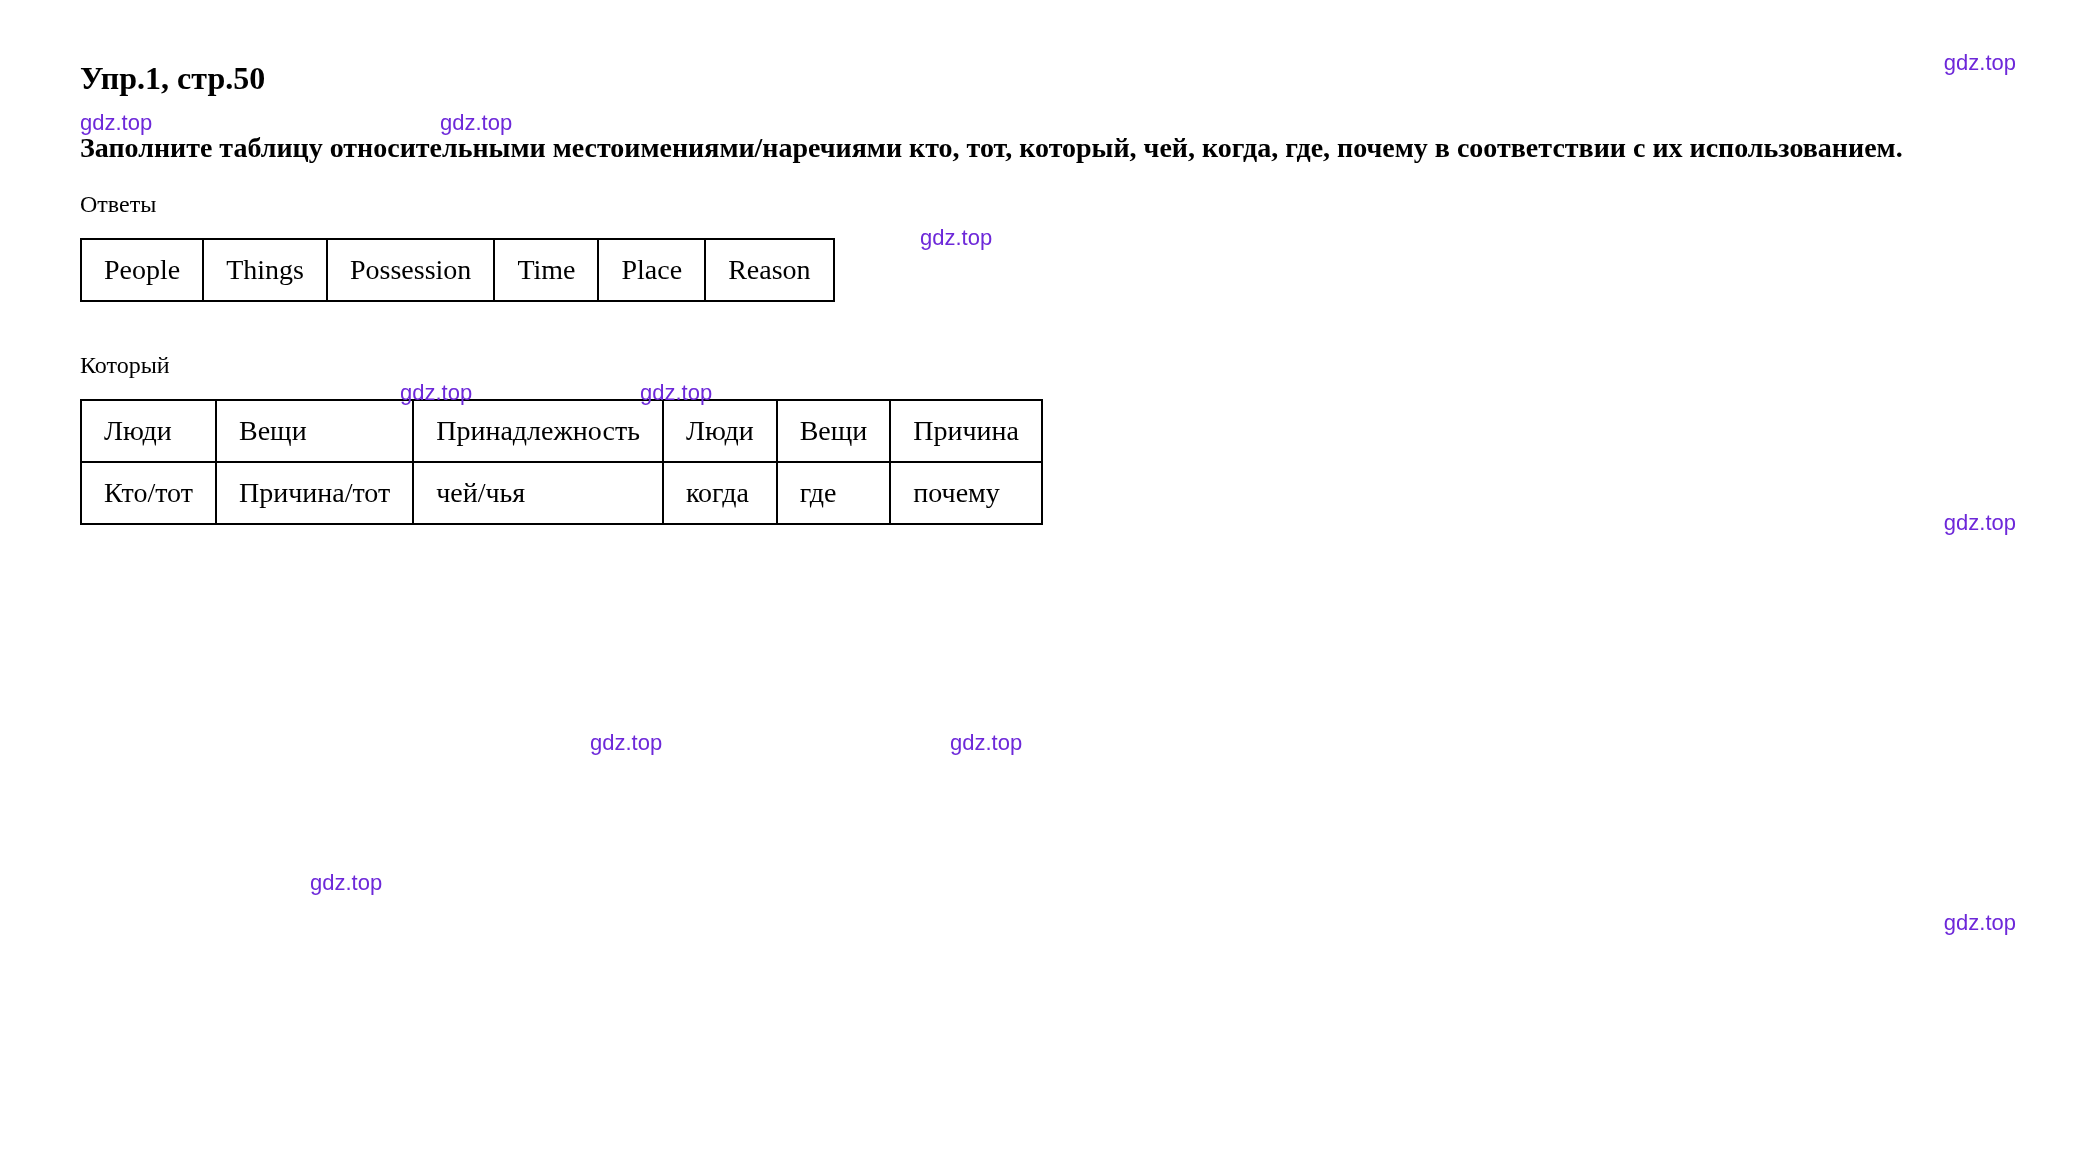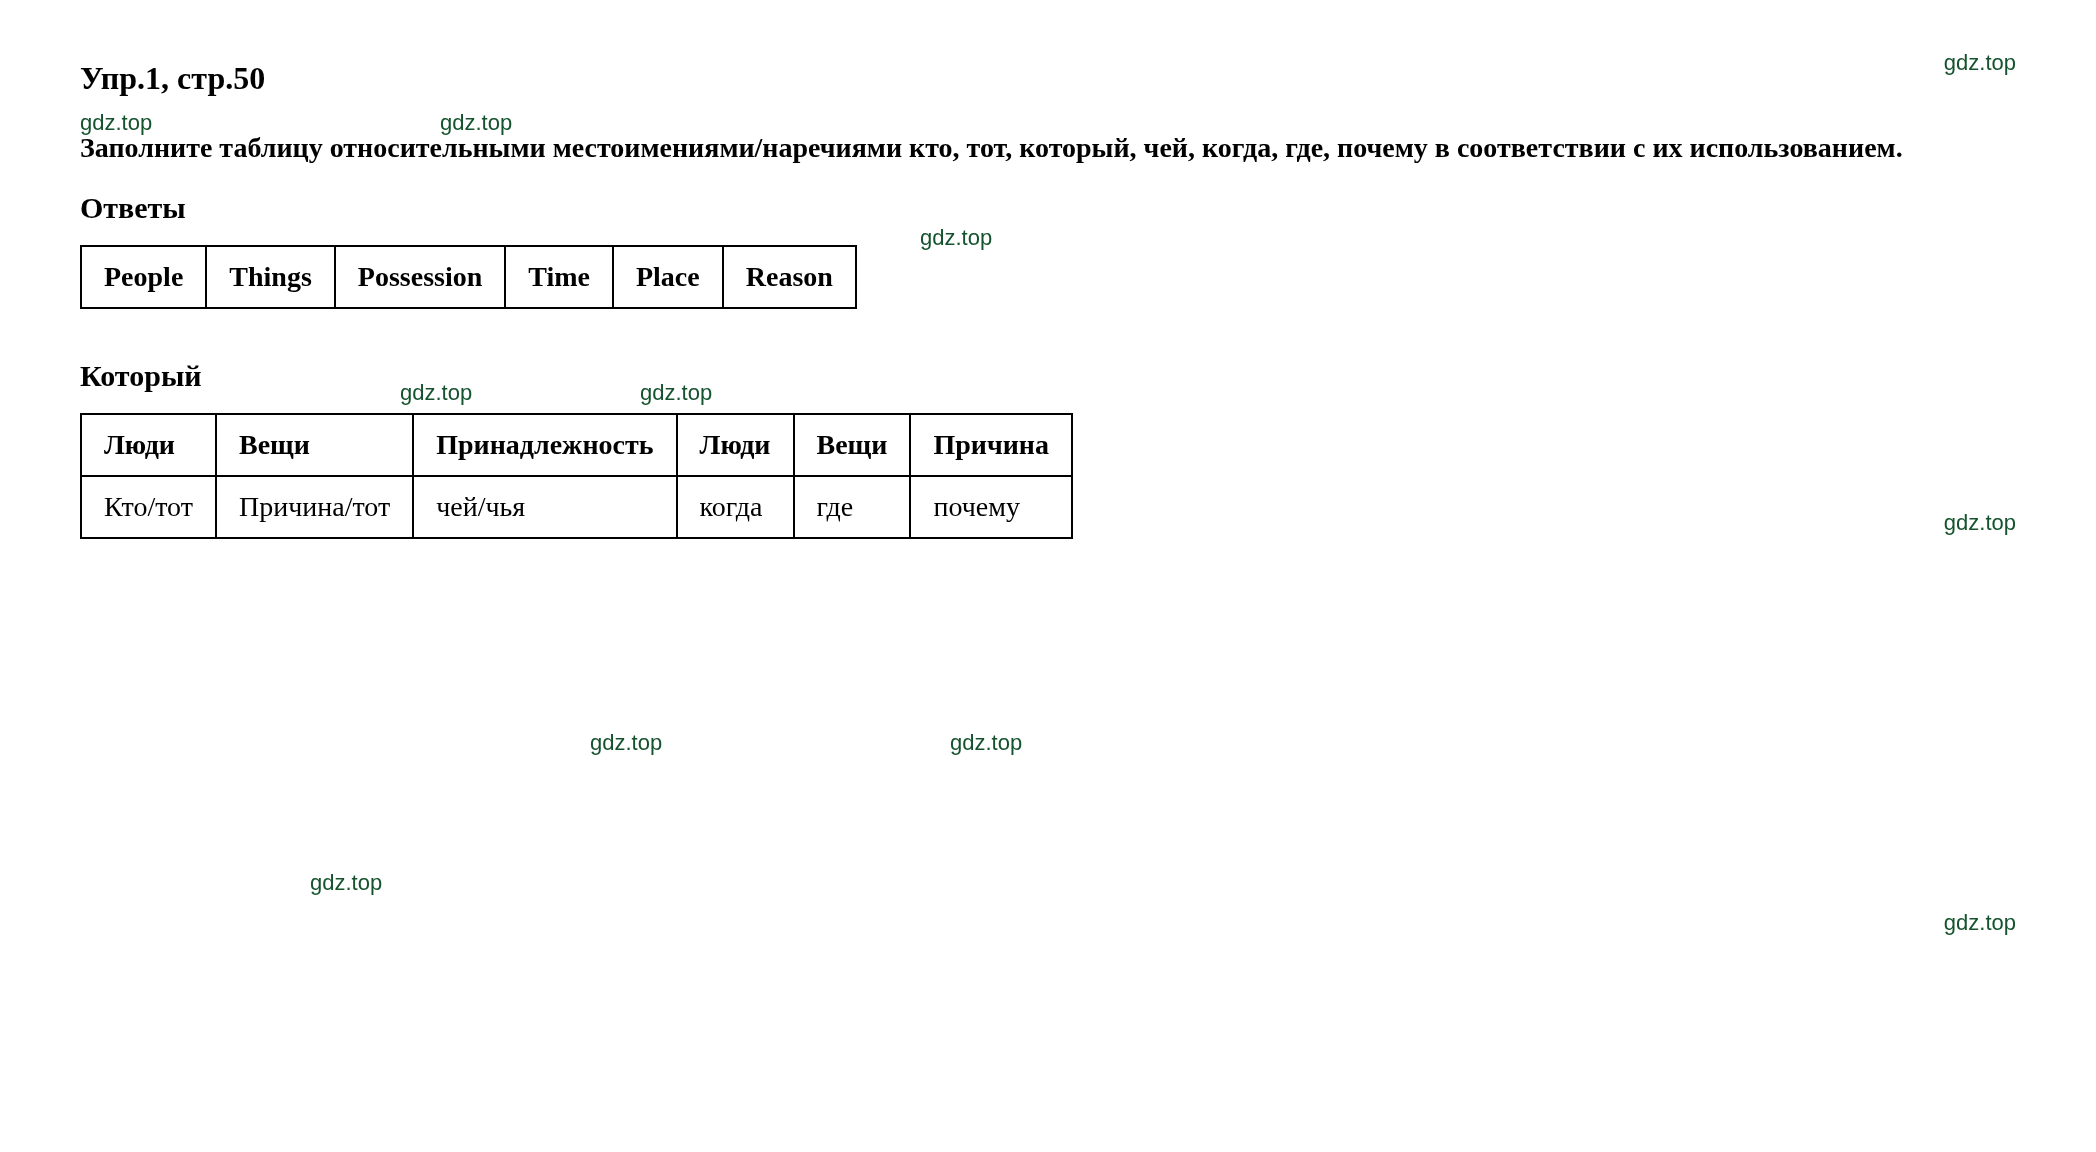--- a/index.html
+++ b/index.html
@@ -14,59 +14,59 @@
       font-size: 28px;
       color: #000000;
       padding: 60px 80px;
       width: 2096px;
       min-height: 1152px;
       position: relative;
     }
 
     .watermark {
       position: absolute;
-      color: #14532d;
+      color: #6d28d9;
       font-size: 22px;
       font-family: Arial, sans-serif;
     }
 
     .title {
       font-size: 32px;
       font-weight: bold;
       margin-bottom: 30px;
     }
 
     .instruction {
       font-size: 28px;
       font-weight: bold;
       text-align: justify;
       margin-bottom: 22px;
       line-height: 1.5;
     }
 
     .section-title {
-      font-size: 30px;
-      font-weight: bold;
+      font-size: 24px;
+      font-weight: normal;
       margin-bottom: 20px;
     }
 
     table {
       border-collapse: collapse;
       margin-bottom: 50px;
       font-size: 28px;
     }
 
     table td {
       border: 2px solid #000000;
       padding: 14px 22px;
       vertical-align: middle;
     }
 
     .table-header td {
-      font-weight: bold;
+      font-weight: normal;
     }
 
     .gdz-top-1  { top: 50px; right: 80px; }
     .gdz-top-2  { top: 110px; left: 80px; }
     .gdz-top-3  { top: 110px; left: 440px; }
     .gdz-top-4  { top: 225px; left: 920px; }
     .gdz-top-5  { top: 380px; left: 400px; }
     .gdz-top-6  { top: 380px; left: 640px; }
     .gdz-top-7  { top: 510px; right: 80px; }
     .gdz-top-8  { top: 730px; left: 590px; }

